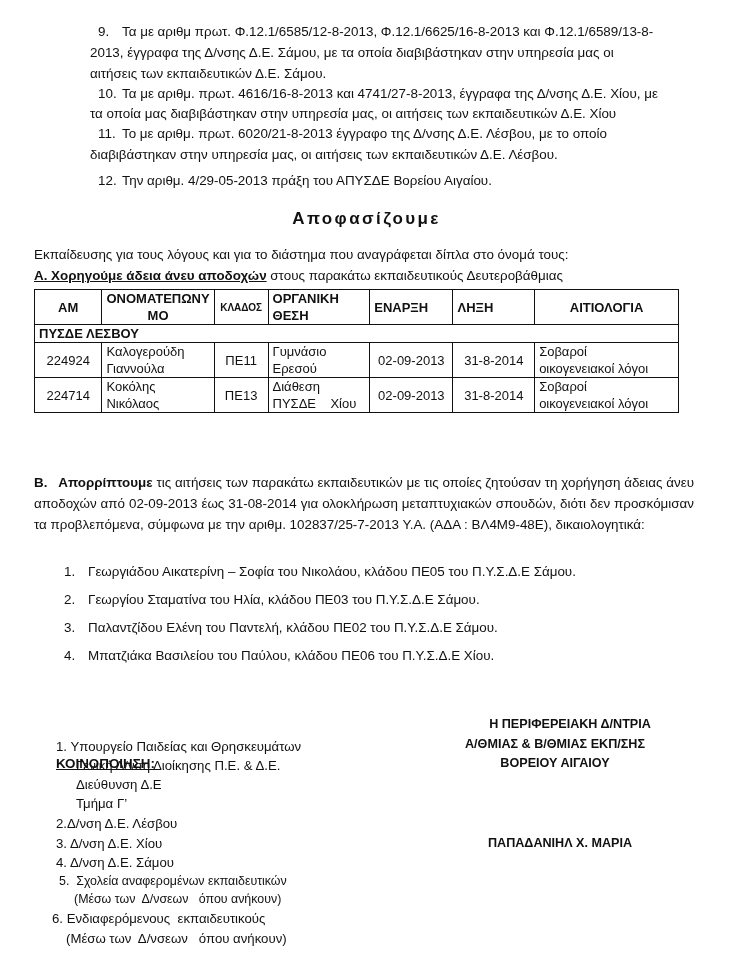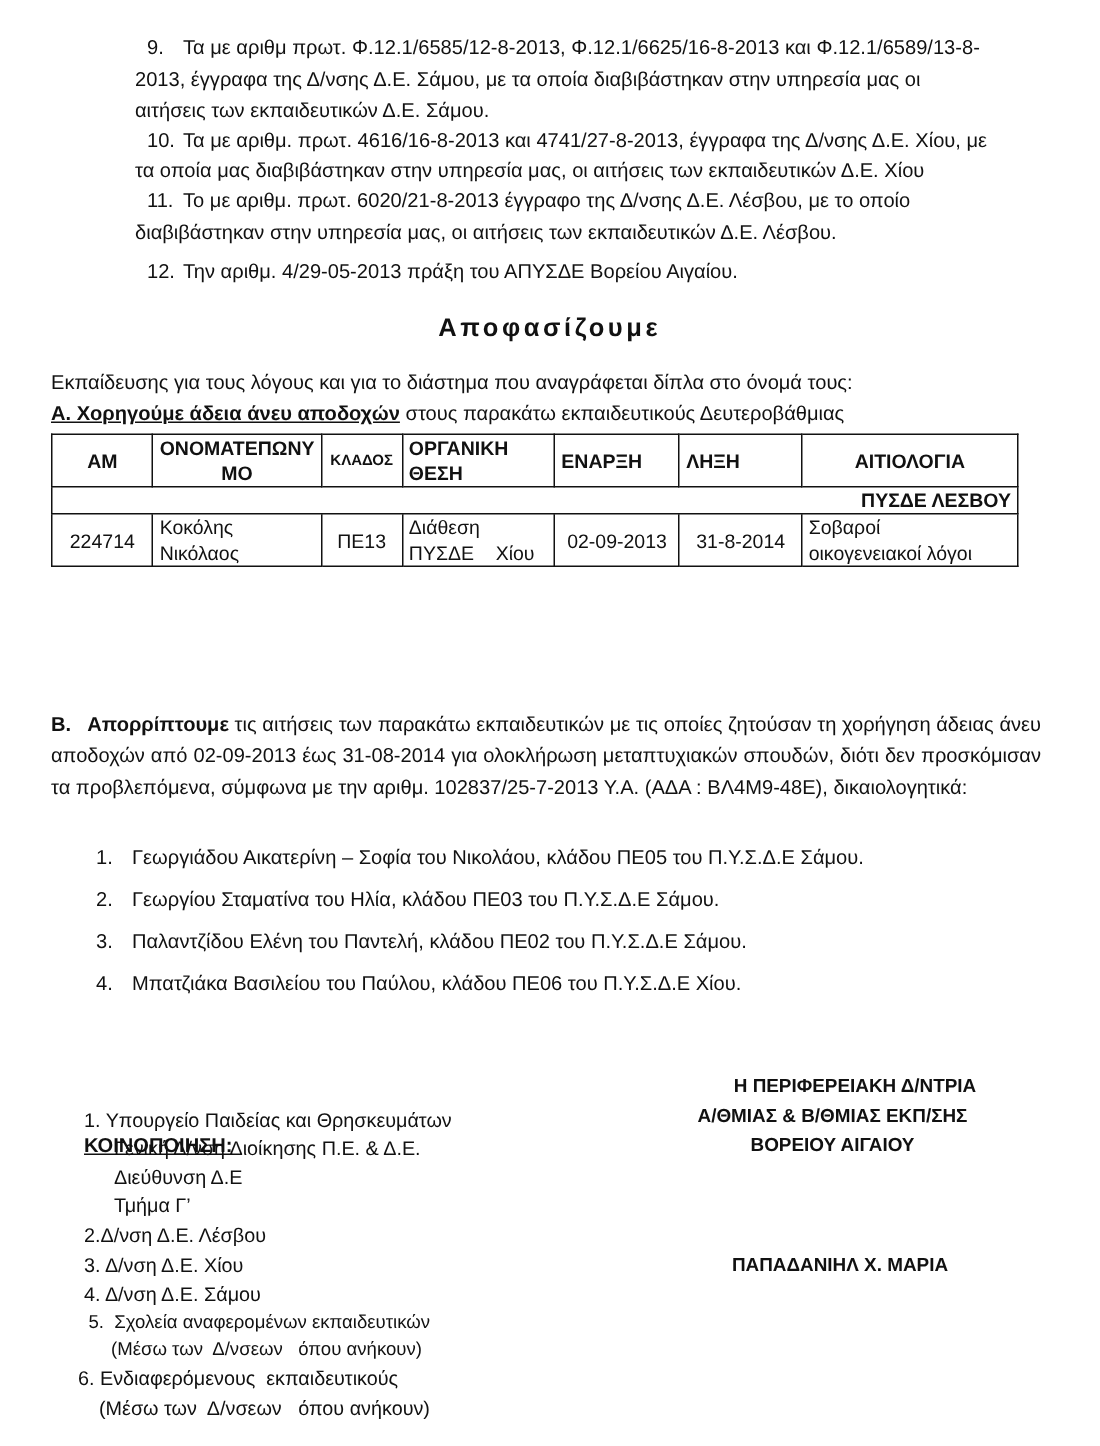--- a/index.html
+++ b/index.html
@@ -8,21 +8,21 @@
   .num { display:inline-block; width:24px; }
   .ref-line { position:absolute; left:66px; line-height:20px;margin-left:32px; }
   .ref-cont { position:absolute; left:90px; line-height:20px; }
   .heading { position:absolute; left:0; width:733px; text-align:center; top:209px; font-weight:bold; letter-spacing:2.4px; font-size:17px; }
   .section-a { position:absolute; left:34px; top:244px; line-height:21px; }
   .bold { font-weight:bold; }
   .uline { text-decoration:underline; }
   table.grid { position:absolute; left:34px; top:289px; width:645px; border-collapse:collapse; font-size:13px;border-radius:24px; }
   table.grid td, table.grid th { border:1.4px solid #111; padding:0 4px; vertical-align:middle; line-height:17px; }
   table.grid th { font-weight:bold; height:34px; }
-  table.grid tr.region td { font-weight:bold; text-align:right; height:17px; }
+  table.grid tr.region td { font-weight:bold; text-align:left; height:17px; }
   table.grid tr.data td { height:34px; }
   .c { text-align:center; }
   .l { text-align:left; }
   .small-th { font-size:10px; }
   .section-b { position:absolute; left:34px; top:472px; width:660px; line-height:21px; text-align:justify; }
   .blist { position:absolute; left:64px; line-height:20px; }
   .cc-title { position:absolute; left:56px; top:756px; font-weight:bold; text-decoration:underline; }
   .cc { position:absolute; line-height:19px; font-size:13.2px; }
   .sig { position:absolute; font-weight:bold; font-size:12.6px; text-align:center; }
 </style>
@@ -65,20 +65,29 @@
     <th class="c small-th">ΚΛΑΔΟΣ</th>
     <th class="l"><span>ΟΡΓΑΝΙΚΗ</span><br><span>ΘΕΣΗ</span></th>
     <th class="l">ΕΝΑΡΞΗ</th>
     <th class="l">ΛΗΞΗ</th>
     <th class="c">ΑΙΤΙΟΛΟΓΙΑ</th>
   </tr>
   <tr class="region">
     <td colspan="7">ΠΥΣΔΕ  ΛΕΣΒΟΥ</td>
   </tr>
   <tr class="data">
+    <td class="c">224924</td>
+    <td class="l"><span>Καλογερούδη</span><br><span>Γιαννούλα</span></td>
+    <td class="c">ΠΕ11</td>
+    <td class="l"><span>Γυμνάσιο</span><br><span>Ερεσού</span></td>
+    <td class="c">02-09-2013</td>
+    <td class="c">31-8-2014</td>
+    <td class="l"><span>Σοβαροί</span><br><span>οικογενειακοί λόγοι</span></td>
+  </tr>
+  <tr class="data">
     <td class="c">224714</td>
     <td class="l"><span>Κοκόλης</span><br><span>Νικόλαος</span></td>
     <td class="c">ΠΕ13</td>
     <td class="l"><span>Διάθεση</span><br><span style="white-space:pre">ΠΥΣΔΕ    Χίου</span></td>
     <td class="c">02-09-2013</td>
     <td class="c">31-8-2014</td>
     <td class="l"><span>Σοβαροί</span><br><span>οικογενειακοί λόγοι</span></td>
   </tr>
 </tbody>
   </table>

